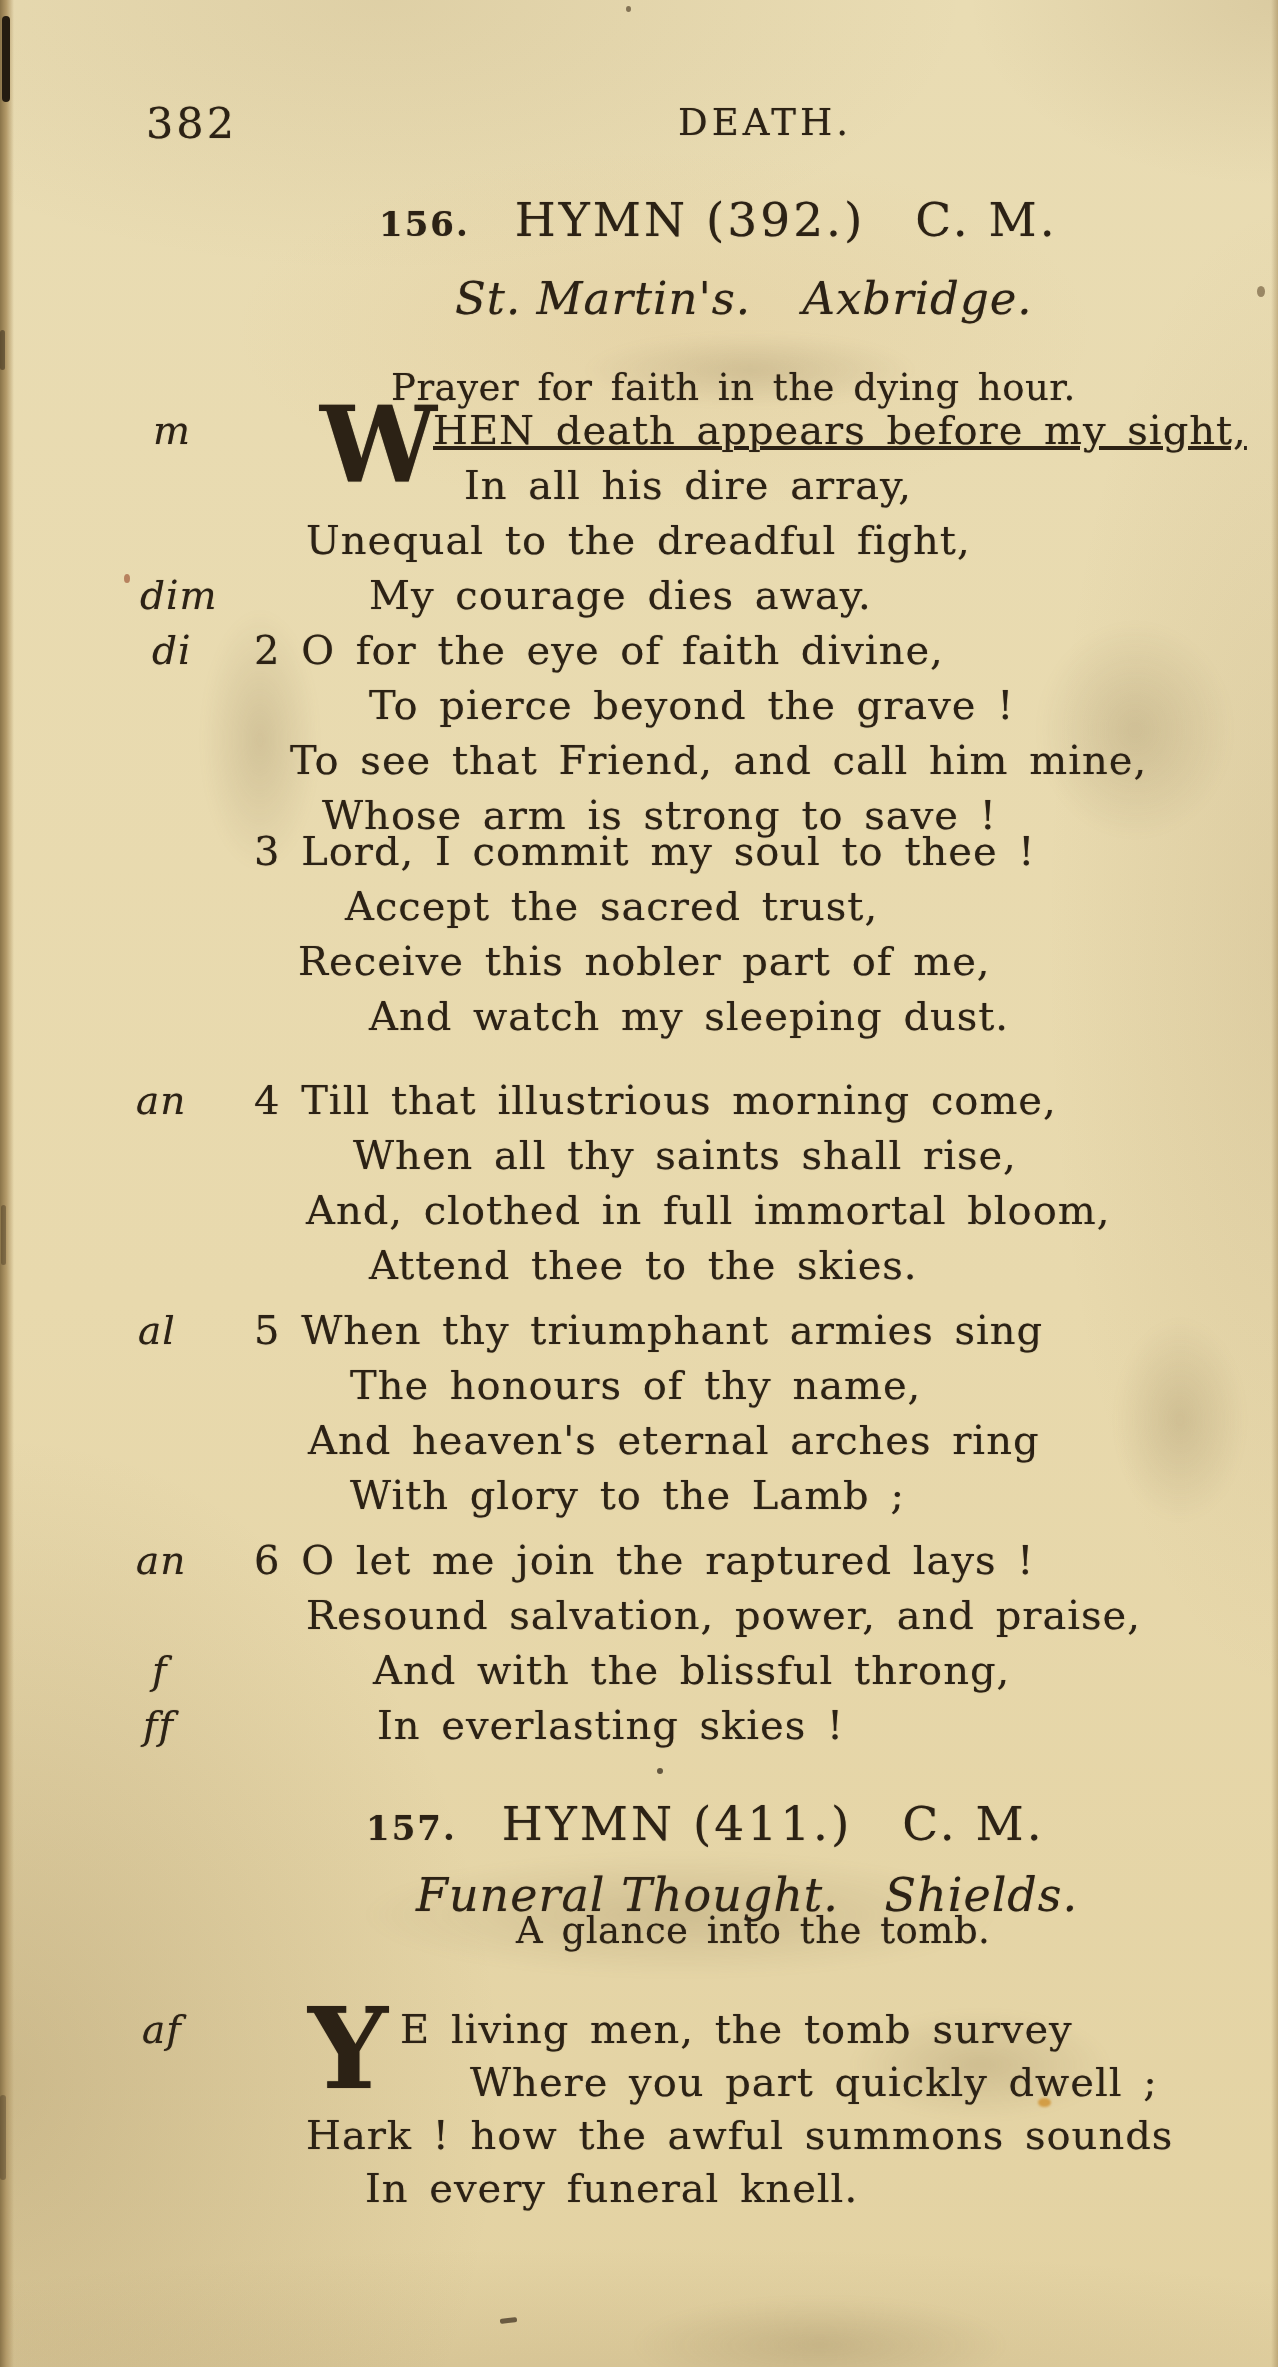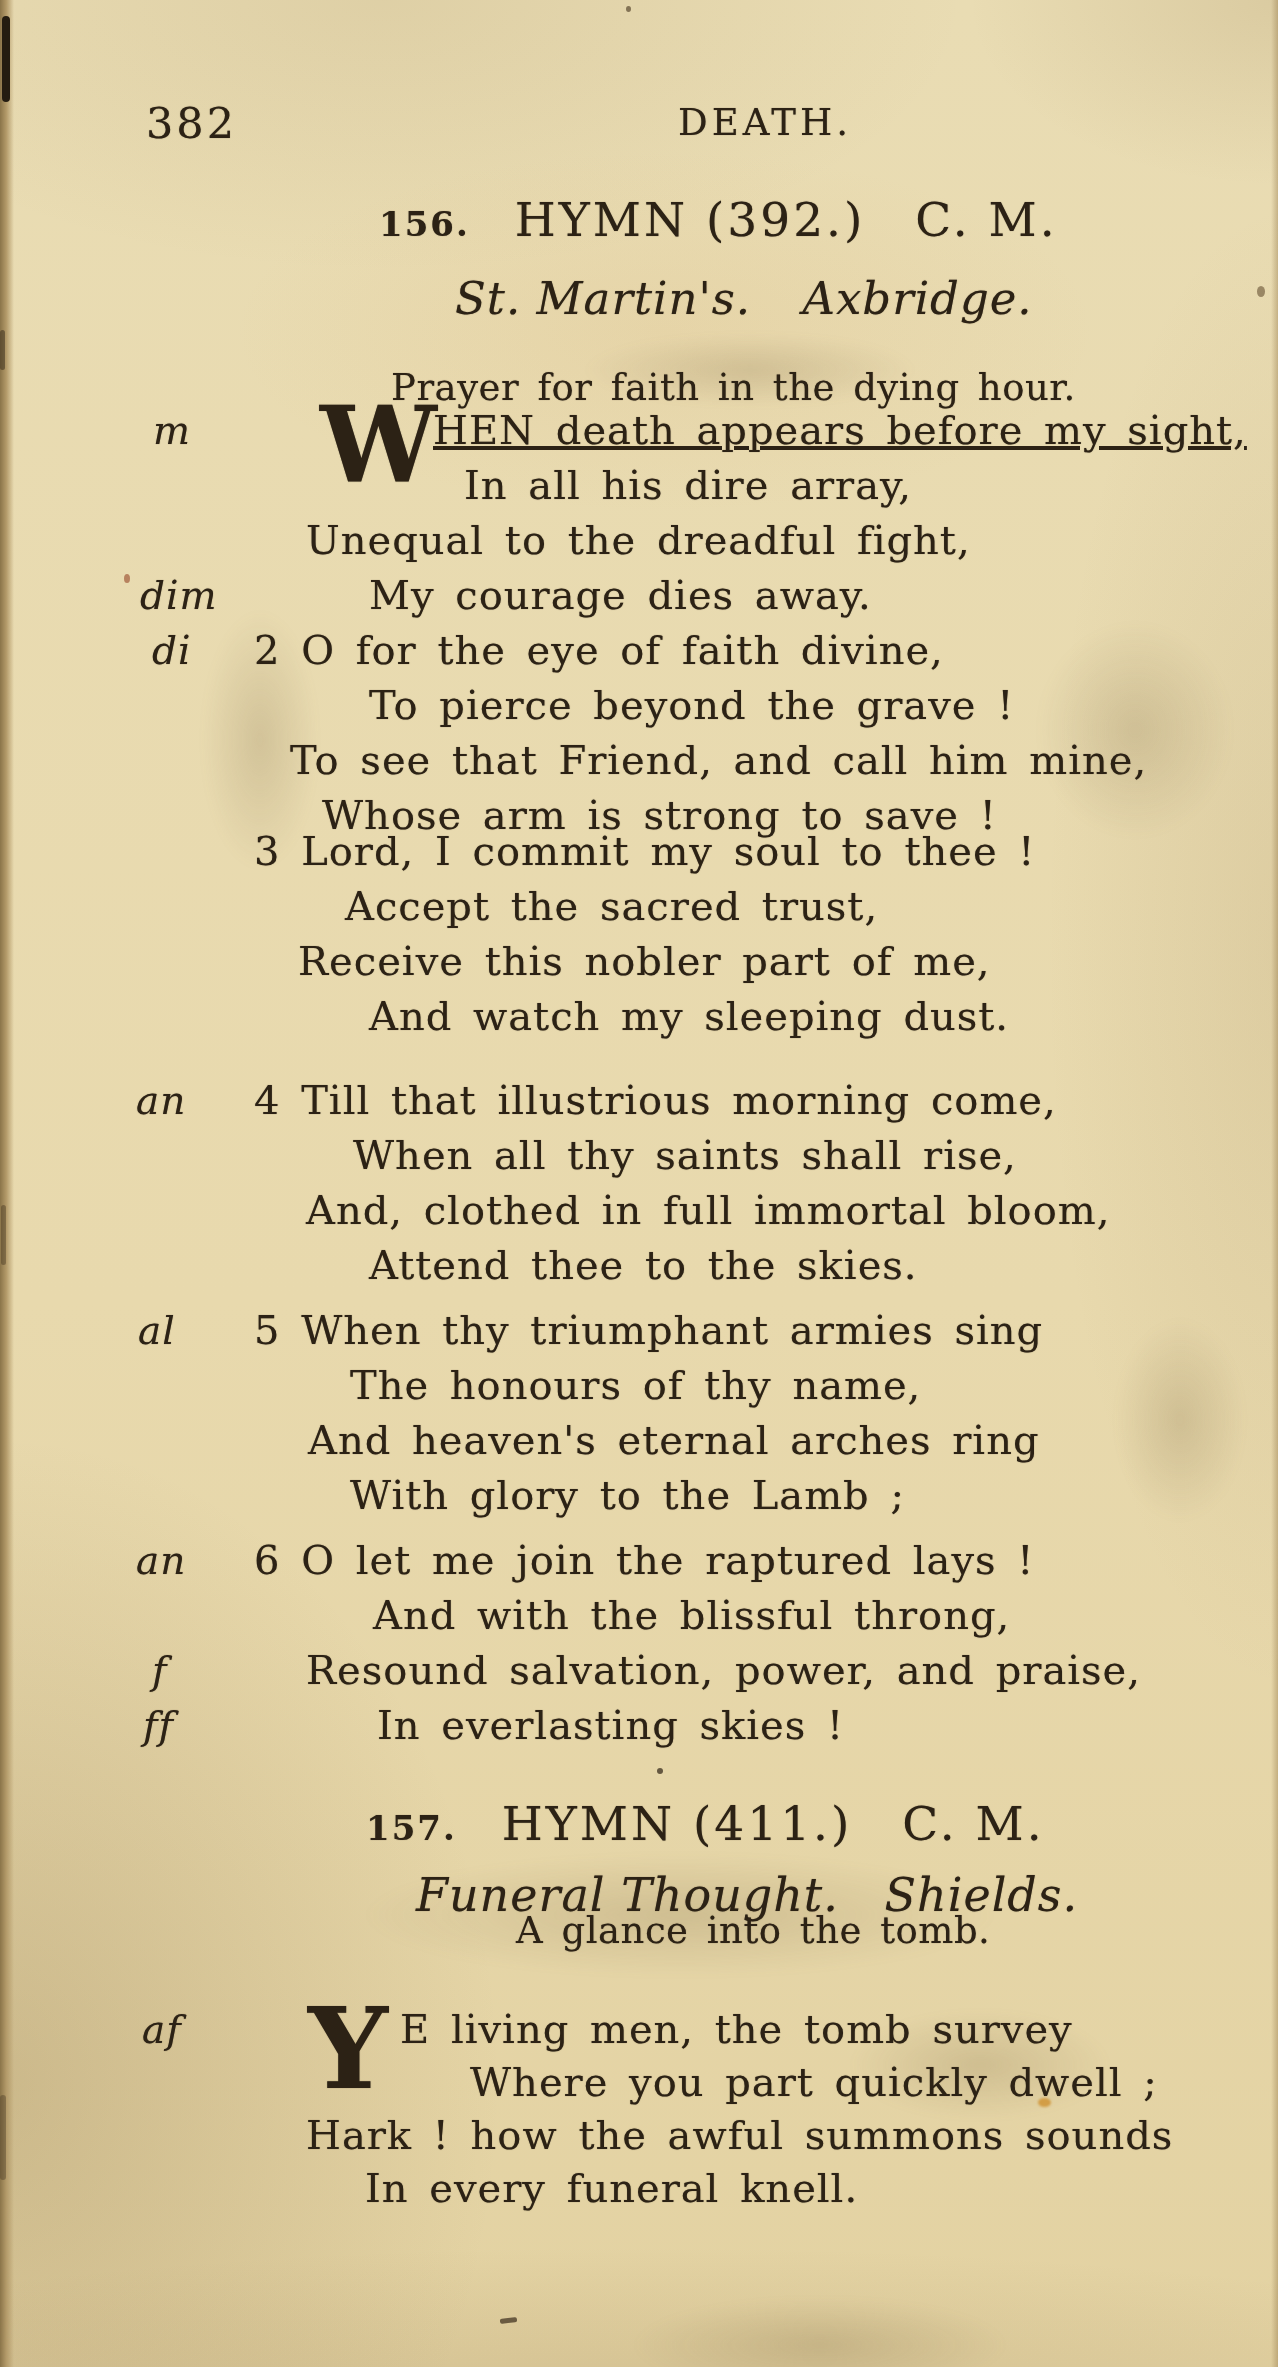--- a/index.html
+++ b/index.html
@@ -128,22 +128,22 @@
     <div class="vline ink" style="margin-left:350px;">The honours of thy name,</div>
     <div class="vline ink" style="margin-left:308px;">And heaven's eternal arches ring</div>
     <div class="vline ink" style="margin-left:350px;">With glory to the Lamb ;</div>
   </div>
 
   <div class="verse" style="top:1533px;">
     <span class="annotation ink" style="left:136px;top:0;">an</span>
     <span class="annotation ink" style="left:152px;top:110px;">f</span>
     <span class="annotation ink" style="left:143px;top:165px;">ff</span>
     <div class="vline ink" style="margin-left:254px;">6 O let me join the raptured lays !</div>
+    <div class="vline ink" style="margin-left:306px;">Resound salvation, power, and praise,</div>
     <div class="vline ink" style="margin-left:373px;">And with the blissful throng,</div>
-    <div class="vline ink" style="margin-left:306px;">Resound salvation, power, and praise,</div>
     <div class="vline ink" style="margin-left:377px;">In everlasting skies !</div>
   </div>
 
   <div class="hymn-heading ink" style="left:366px;top:1796px;">
     <span class="hymn-num">157.</span>
     <span class="hymn-title">HYMN (411.)</span>
     <span class="hymn-meter">C. M.</span>
   </div>
   <div class="tune ink" style="left:416px;top:1868px;font-size:46px;">
     <span class="tune-a" style="margin-right:30px;">Funeral Thought.</span>

